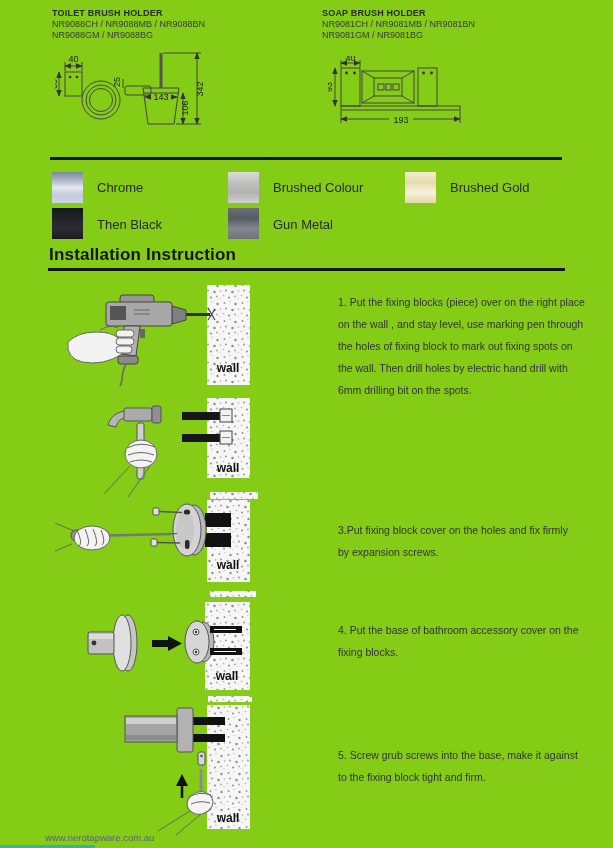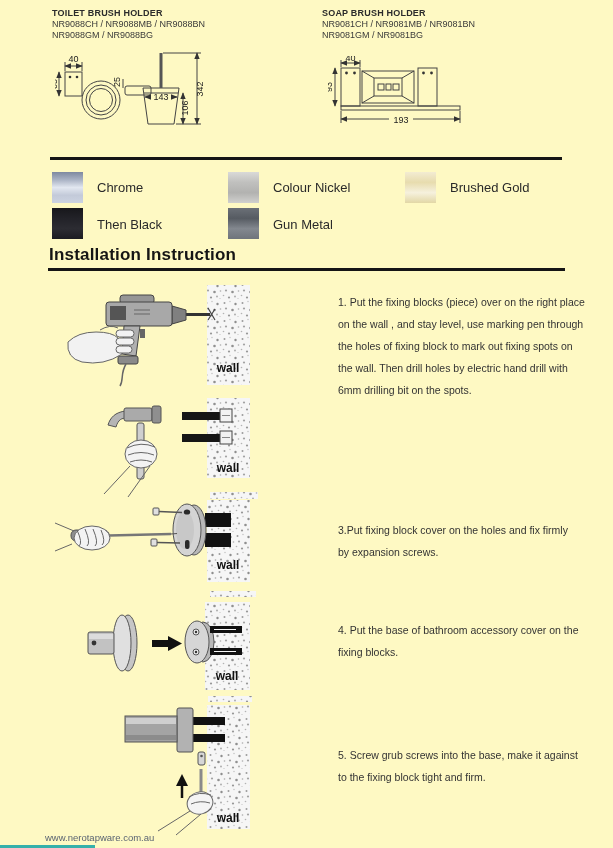--- a/index.html
+++ b/index.html
@@ -1,17 +1,17 @@
 <!DOCTYPE html>
 <html><head>
 <meta charset="utf-8">
 <style>
   html,body{margin:0;padding:0;background:#ffffff;}
   body{font-family:"Liberation Sans",sans-serif;color:#222;}
-  .page{position:relative;width:613px;height:848px;background:#fef9c3;overflow:hidden;}
+  .page{position:relative;width:613px;height:848px;background:#84cc16;overflow:hidden;}
   .abs{position:absolute;}
   .prod-title{font-size:9px;font-weight:bold;color:#2b2b2b;letter-spacing:.2px;line-height:11px;}
   .prod-models{font-size:9px;color:#3a3a3a;line-height:11px;}
   .section-heading{position:absolute;font-size:17px;font-weight:bold;color:#151515;letter-spacing:.2px;}
   .rule{position:absolute;background:#151515;height:3px;}
   .swatch{position:absolute;width:31px;height:31px;}
   .swatch-label{position:absolute;font-size:13px;color:#2a2a2a;}
   .step-text{position:absolute;width:272px;font-size:10.5px;color:#333;}
   .step-text div{line-height:22px;white-space:nowrap;}
   .footer-url{position:absolute;font-size:9.5px;color:#5a6472;}
@@ -114,21 +114,21 @@
       <text x="73" y="66.5">193</text>
     </g>
   </svg>
 
   <div class="rule" style="left:50px;top:157px;width:512px"></div>
 
   <div class="swatch" style="left: 52px; top: 172px; background: linear-gradient(rgb(126, 137, 160), rgb(169, 178, 196), rgb(226, 231, 240), rgb(195, 202, 217), rgb(204, 211, 225));"></div>
   <div class="swatch-label" style="left:97px;top:180px">Chrome</div>
 
   <div class="swatch" style="left: 228px; top: 172px; background: linear-gradient(rgb(218, 218, 216), rgb(192, 192, 190), rgb(178, 178, 176), rgb(208, 208, 206));"></div>
-  <div class="swatch-label" style="left:273px;top:180px">Colour Nickel</div>
+  <div class="swatch-label" style="left:273px;top:180px">Brushed Colour</div>
 
   <div class="swatch" style="left: 405px; top: 172px; background: linear-gradient(rgb(243, 236, 210), rgb(231, 220, 174), rgb(246, 241, 221), rgb(226, 215, 166));"></div>
   <div class="swatch-label" style="left:450px;top:180px">Brushed Gold</div>
 
   <div class="swatch" style="left: 52px; top: 208px; background: linear-gradient(rgb(23, 23, 27), rgb(34, 34, 40), rgb(44, 44, 50), rgb(28, 28, 33));"></div>
   <div class="swatch-label" style="left:97px;top:217px">Then Black</div>
 
   <div class="swatch" style="left: 228px; top: 208px; background: linear-gradient(rgb(107, 112, 119), rgb(86, 91, 98), rgb(131, 136, 143), rgb(111, 116, 123));"></div>
   <div class="swatch-label" style="left:273px;top:217px">Gun Metal</div>
 

